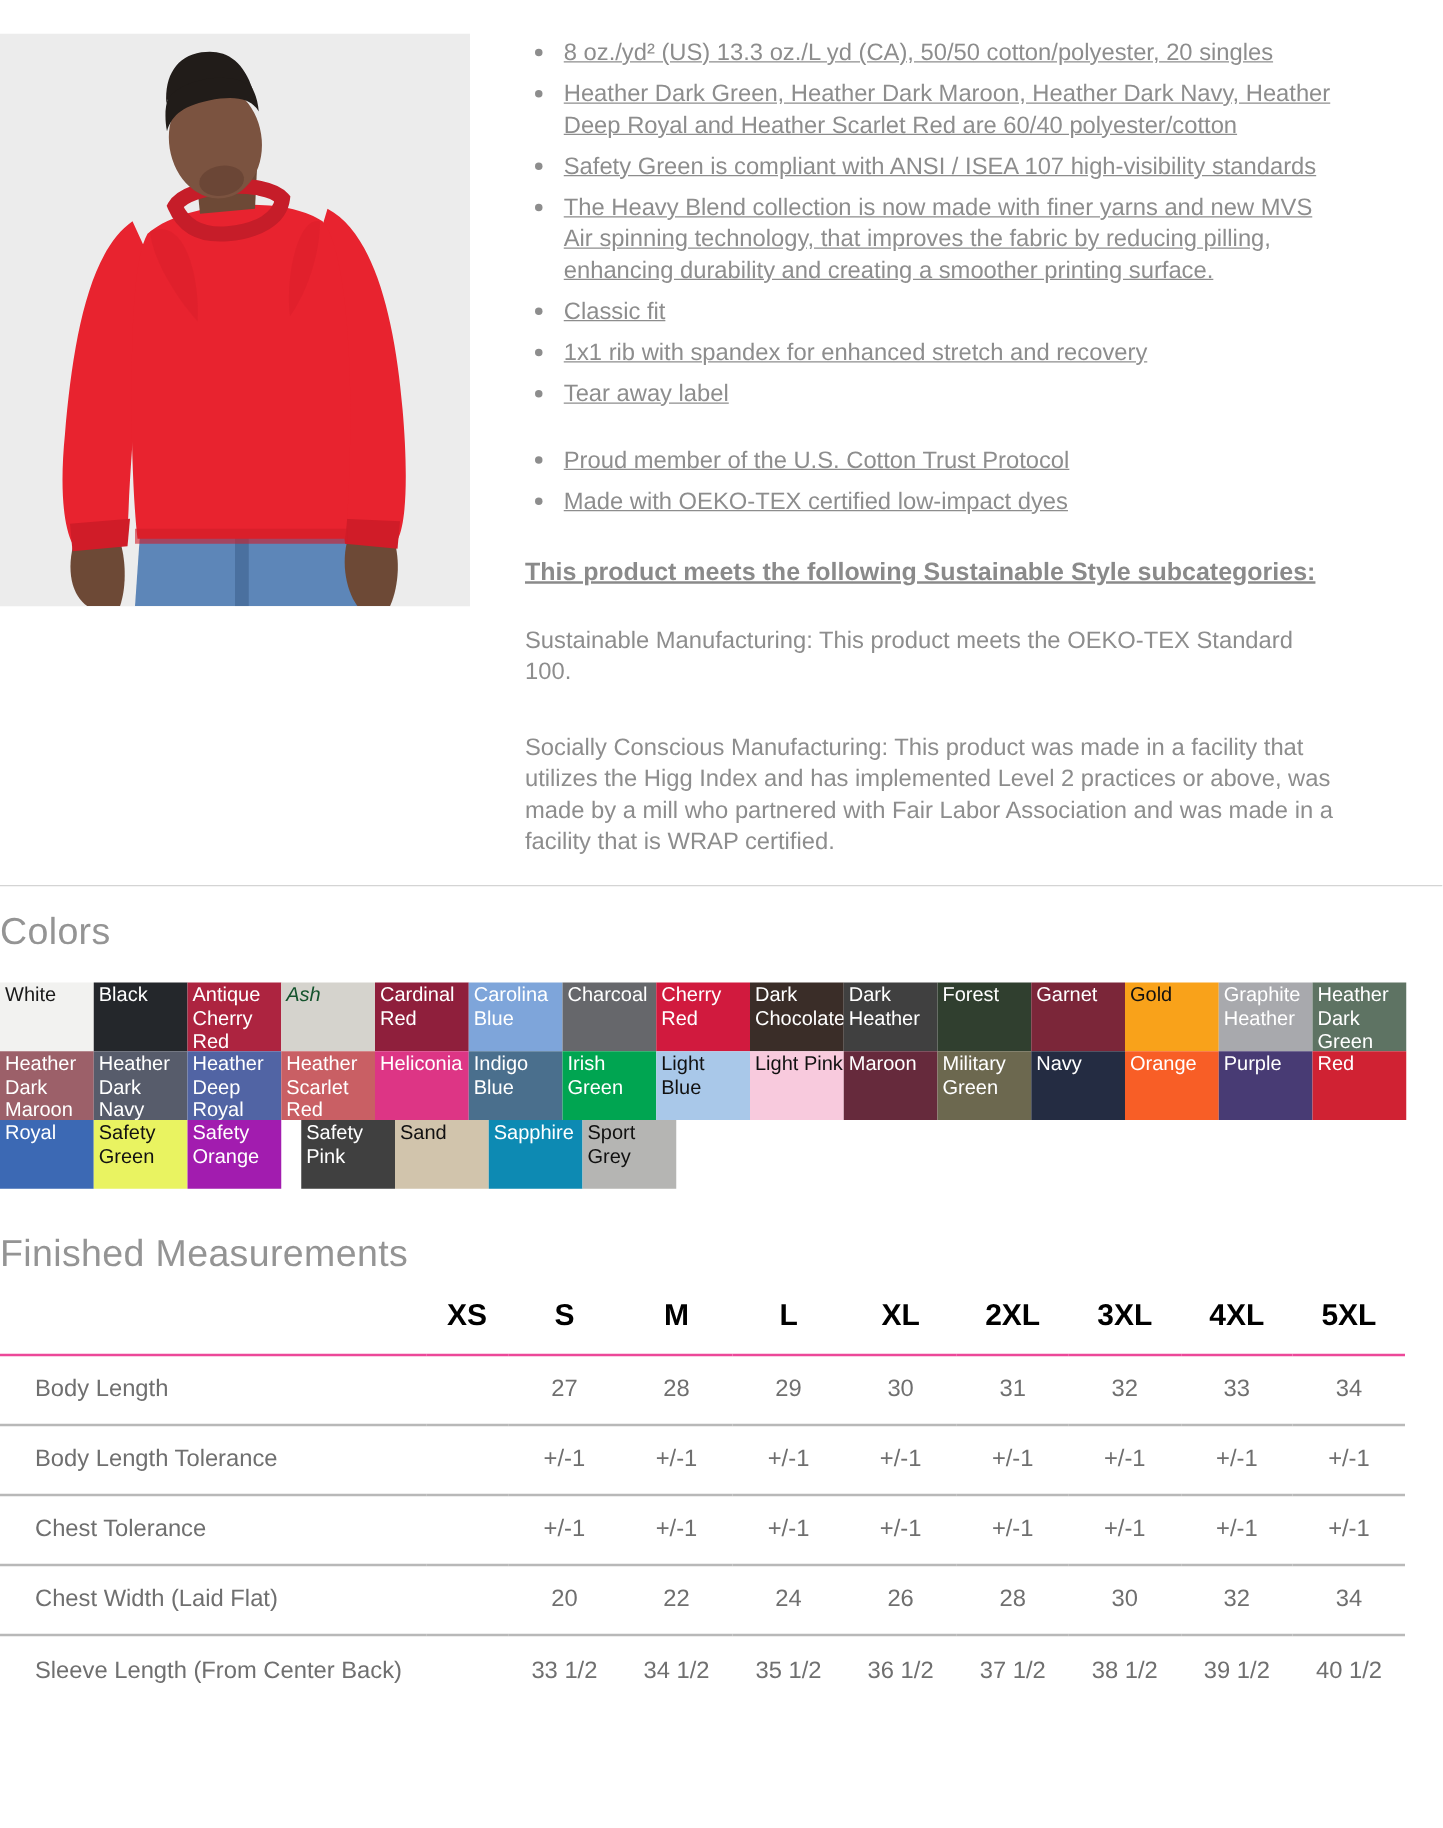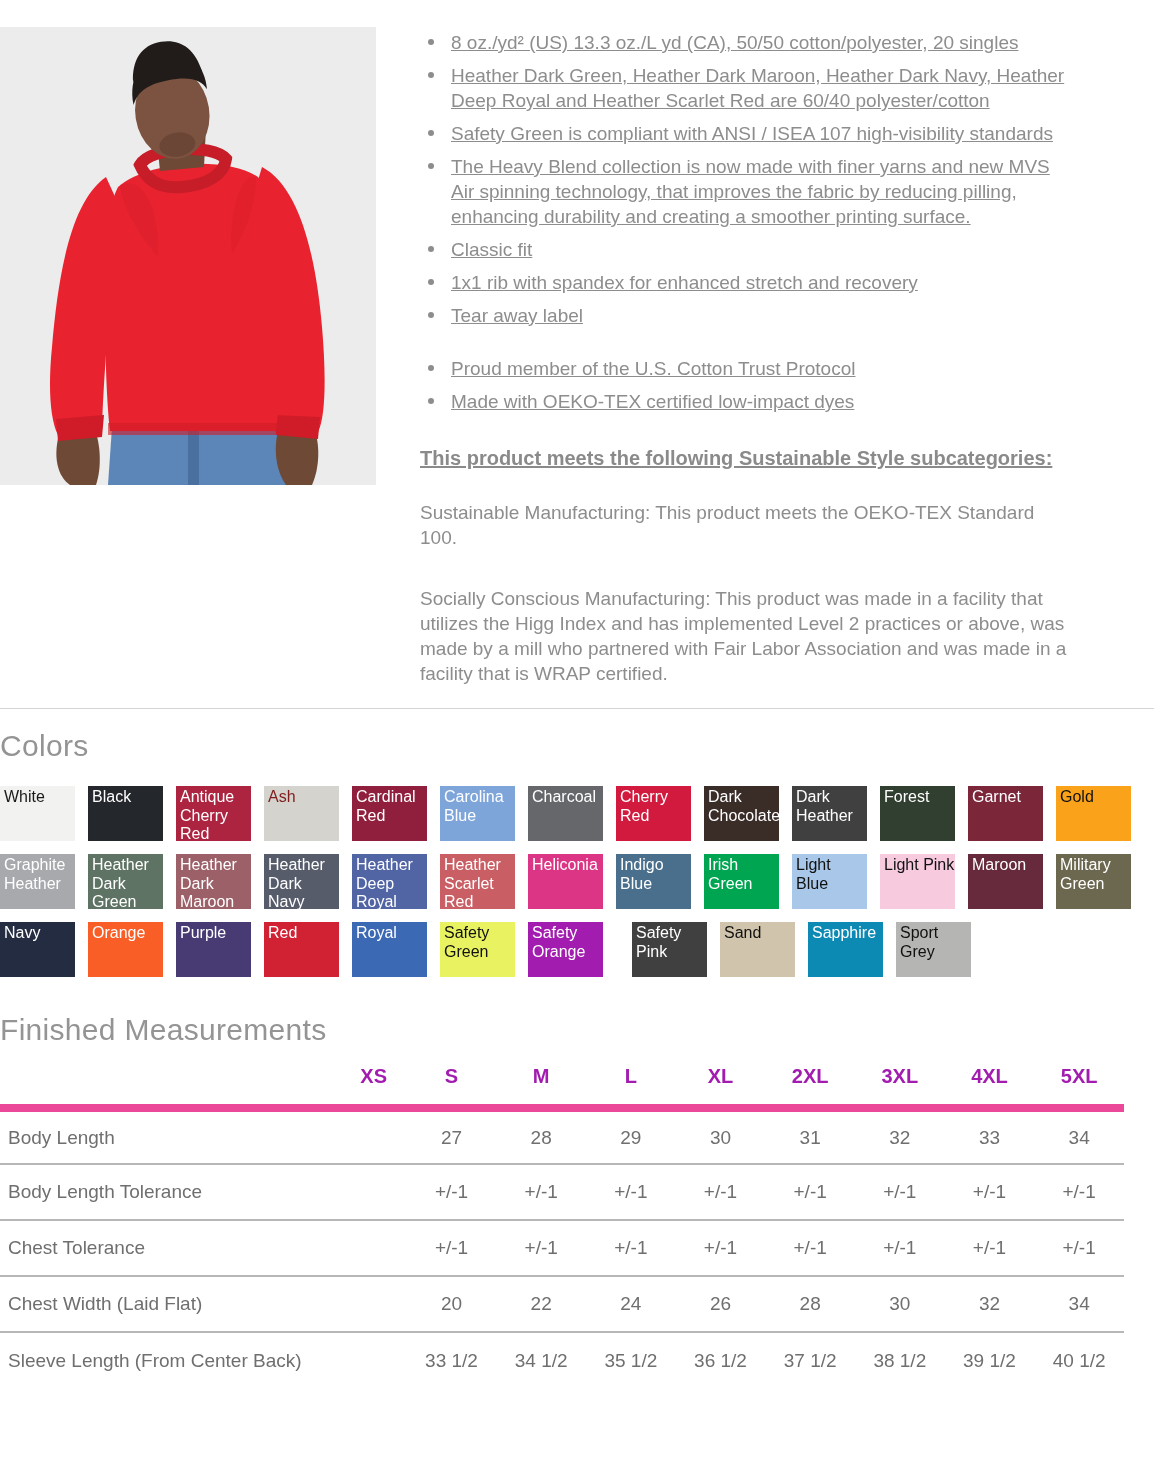--- a/index.html
+++ b/index.html
@@ -39,43 +39,43 @@
   .divider { border: none; border-top: 1px solid #d4d4d4; margin: 22px 0 0 0; }
 
   
   .section-title {
     margin: 20px 0 0 0; font-weight: 400; font-size: 30px;
     color: #949494; letter-spacing: 0.3px;
   }
   .section-title.fm { margin-top: 36px; }
 
   
-  .swatch-grid { margin-top: 23px; width: 1153px; display: flex; flex-wrap: wrap; gap: 13px; }
+  .swatch-grid { margin-top: 23px; width: 1153px; display: flex; flex-wrap: wrap; gap: 0; }
   .swatch {
     width: 75px; height: 55px; overflow: hidden; cursor: pointer;
     font-size: 16px; line-height: 18.5px; padding: 2px 0 0 4px;
   }
 
   
   .measure-wrap { padding-right: 30px; }
   table.measure { width: 100%; border-collapse: collapse; table-layout: fixed; margin-top: 6px; }
   table.measure col.c-label { width: 340px; }
   table.measure col.c-xs { width: 66px; }
   table.measure col.c-size { width: 89.5px; }
   table.measure thead th {
-    font-size: 20px; font-weight: bold; color: #a21caf;
+    font-size: 24px; font-weight: bold; color: #000000;
     text-align: center; padding: 12px 0 16px 0;
-    border-bottom: 8px solid #ec4899;
+    border-bottom: 2px solid #ec4899;
   }
   table.measure thead th.lbl { text-align: left; }
   table.measure tbody td {
     height: 56px; font-size: 19px; color: #6f6f6f;
     text-align: center; border-bottom: 2px solid #b8b8b8;
   }
-  table.measure tbody td.row-label { text-align: left; padding-left: 8px; }
+  table.measure tbody td.row-label { text-align: left; padding-left: 28px; }
   table.measure tbody tr:last-child td { border-bottom: none; }
 </style>
 </head>
 <body>
 
 <div class="page">
 
   <div class="top">
     <div class="photo">
       <svg viewBox="0 0 376 458" aria-hidden="true">
@@ -138,21 +138,21 @@
     </div>
   </div>
 
   <hr class="divider">
 
   <h2 class="section-title">Colors</h2>
   <div class="swatch-grid" id="swatch-grid">
       <div class="swatch" style="background: rgb(242, 242, 240); color: rgb(26, 26, 26);">White</div>
       <div class="swatch" style="background: rgb(36, 39, 43); color: rgb(255, 255, 255);">Black</div>
       <div class="swatch" style="background: rgb(173, 36, 64); color: rgb(255, 255, 255);">Antique Cherry Red</div>
-      <div class="swatch" style="background: rgb(213, 211, 205); color: #7f1d1d;">Ash</div>
+      <div class="swatch" style="background: rgb(213, 211, 205); color: #14532d; font-style: italic;">Ash</div>
       <div class="swatch" style="background: rgb(143, 31, 60); color: rgb(255, 255, 255);">Cardinal Red</div>
       <div class="swatch" style="background: rgb(126, 165, 218); color: rgb(255, 255, 255);">Carolina Blue</div>
       <div class="swatch" style="background: rgb(102, 103, 107); color: rgb(255, 255, 255);">Charcoal</div>
       <div class="swatch" style="background: rgb(209, 26, 62); color: rgb(255, 255, 255);">Cherry Red</div>
       <div class="swatch" style="background: rgb(58, 45, 40); color: rgb(255, 255, 255);">Dark Chocolate</div>
       <div class="swatch" style="background: #404040; color: rgb(255, 255, 255);">Dark Heather</div>
       <div class="swatch" style="background: rgb(48, 63, 47); color: rgb(255, 255, 255);">Forest</div>
       <div class="swatch" style="background: rgb(123, 38, 57); color: rgb(255, 255, 255);">Garnet</div>
       <div class="swatch" style="background: rgb(249, 162, 26); color: rgb(17, 17, 17);">Gold</div>
       <div class="swatch" style="background: rgb(168, 169, 173); color: rgb(255, 255, 255);">Graphite Heather</div>

